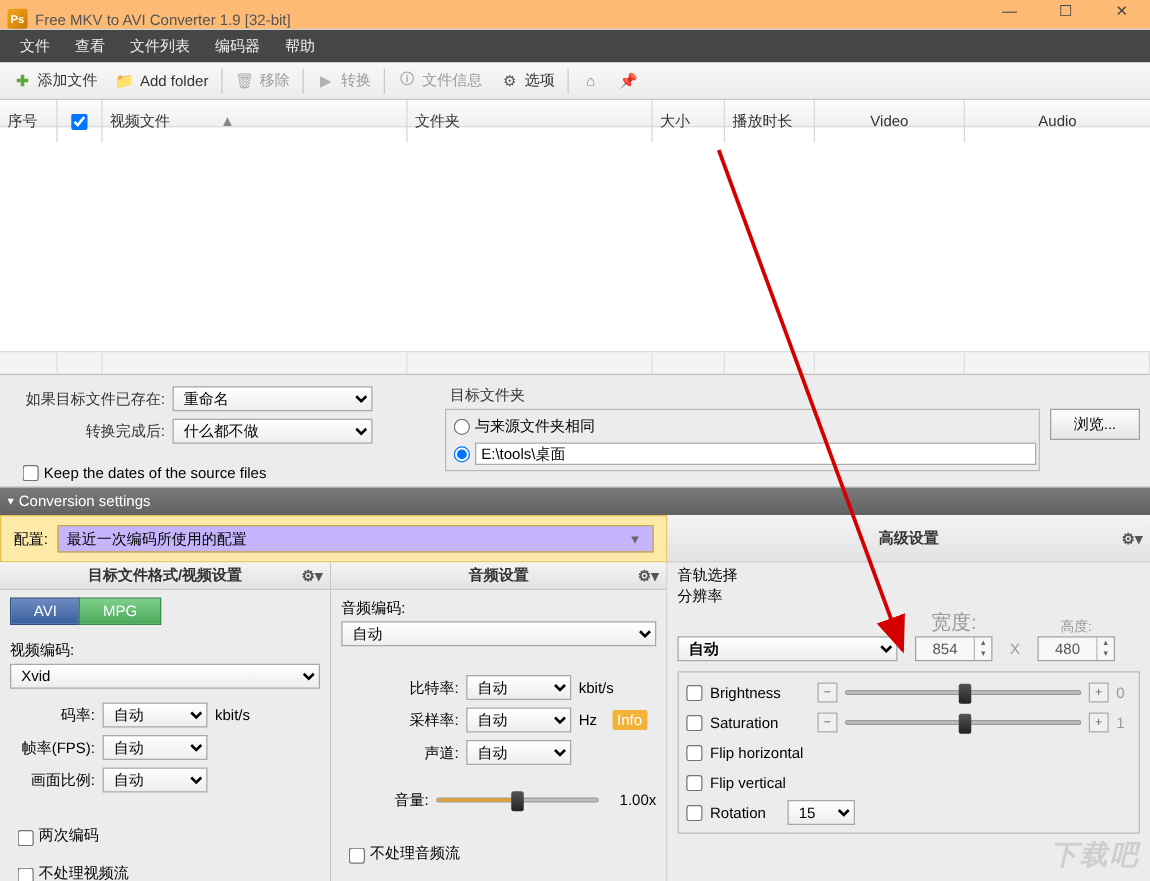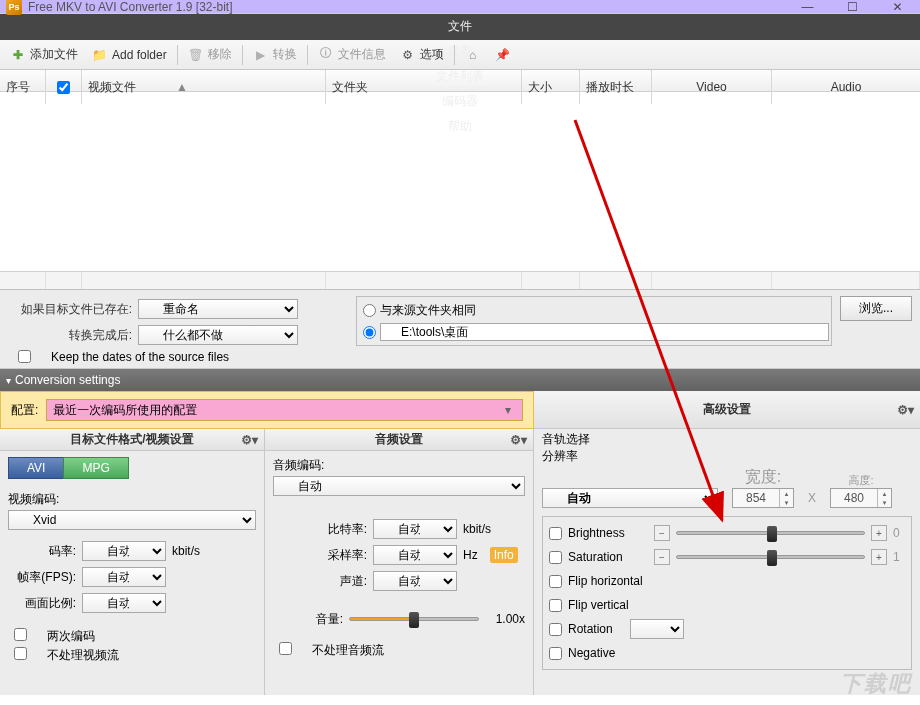--- a/index.html
+++ b/index.html
@@ -1,25 +1,25 @@
 <!DOCTYPE html>
 <html><head>
 <meta charset="utf-8">
 <style>
 * { box-sizing: border-box; margin: 0; padding: 0; font-family: "Microsoft YaHei", Tahoma, sans-serif; font-size: 12px; }
 body { background: #fff; width: 920px; height: 705px; overflow: hidden; position: relative; }
 
 
-.titlebar { height: 14px; background: #c4b5fd; display: flex; align-items: center; border-bottom: 1px solid #d0d0d0; }
+.titlebar { height: 24px; background: #fdba74; display: flex; align-items: flex-end; border-bottom: 1px solid #d0d0d0; }
 .titlebar .app-icon { width: 16px; height: 16px; margin: 0 6px; background: linear-gradient(135deg,#f7a61b,#c97800); border-radius: 2px; display:flex;align-items:center;justify-content:center;color:#fff;font-weight:bold;font-size:9px;}
 .titlebar .title { flex: 1; color: #555; }
 .winbtn { width: 45px; height: 28px; display: flex; align-items: center; justify-content: center; color: #444; }
 
 
-.menubar { height: 26px; background: #464646; display: flex; align-items: center; padding: 0 6px; flex-direction: column; }
+.menubar { height: 26px; background: #464646; display: flex; align-items: center; padding: 0 6px; }
 .menubar span { color: #eee; padding: 4px 10px; }
 
 
 .toolbar { height: 30px; background: linear-gradient(#f8f8f8,#ececec); border-bottom: 1px solid #c8c8c8; display: flex; align-items: center; padding: 0 4px; gap: 2px; }
 .tbtn { display: flex; align-items: center; gap: 4px; padding: 3px 6px; color: #333; border-radius: 2px; }
 .tbtn.disabled { color: #9a9a9a; }
 .tbtn .ico { width: 16px; height: 16px; display:inline-flex;align-items:center;justify-content:center; }
 .sep { width: 1px; height: 20px; background: #c8c8c8; margin: 0 2px; }
 .ico-plus { color:#5ca83d; font-weight:bold; }
 .ico-folder { color:#f0a020; }
@@ -36,32 +36,32 @@
 .gridbody { height: 180px; background: #fff; border-bottom: 1px solid #d0d0d0; }
 .gridfoot { height: 18px; background: #f4f4f4; border-bottom: 1px solid #c0c0c0; display:flex; }
 .gridfoot div { border-right:1px solid #e0e0e0; }
 
 
 .midsection { background: #ececec; padding: 6px 0 4px; display:flex; border-bottom:1px solid #c8c8c8;}
 .midleft { width: 350px; padding-left: 12px; }
 .midright { flex:1; padding-left:6px; }
 .frow { display: flex; align-items: center; height: 26px; gap: 6px; }
 .frow label { width: 120px; text-align: right; color: #333; }
-select, input[type=text] { border: 1px solid #a8a8a8; background: #fff; height: 20px; padding: 0 20px; }
+select, input[type=text] { border: 1px solid #a8a8a8; background: #fff; height: 20px; padding: 0 4px; }
 select { background:linear-gradient(#fff,#eee); }
-.chk { display:flex; align-items:flex-start; gap:20px; padding:2px 0 0 6px;}
+.chk { display:flex; align-items:flex-end; gap:4px; padding:2px 0 0 6px;margin-top:11px;}
 .radio-row { display:flex;align-items:center;gap:4px;height:22px; padding-left:4px;}
 
 
 .convhead { height: 22px; background: linear-gradient(#7a7a7a,#626262); color: #fff; display: flex; align-items: center; padding: 0 6px; gap:4px; }
 .convhead .chev { font-size:10px; }
 
 
 .cfgband { background: #fde9a8; border:1px solid #e3c04d; height: 38px; display: flex; align-items: center; padding: 0 10px; gap: 8px; margin:0; }
-.cfgband .cfgselect { flex:1; height:22px; border:1px solid #caa93d; background:#f9a8d4; display:flex;align-items:center;padding:0 6px;justify-content:space-between;}
+.cfgband .cfgselect { flex:1; height:22px; border:1px solid #caa93d; background:#c4b5fd; display:flex;align-items:center;padding:0 6px;justify-content:space-between;}
 .cfgband .dd { width:16px;text-align:center;color:#666; }
 
 
 .lowwrap { display:flex; height: 266px; }
 .pane { border-right:1px solid #c8c8c8; background:#ececec; display:flex;flex-direction:column; }
 .pane-hdr { height:22px; background:linear-gradient(#f4f4f4,#e2e2e2); border-bottom:1px solid #c8c8c8; display:flex;align-items:center;justify-content:center;font-weight:bold;color:#333;position:relative;}
 .pane-hdr .gear { position:absolute;right:6px;color:#555; }
 .pane-body { flex:1; padding:6px 8px; overflow:hidden; }
 
 .tabs { display:flex; }
@@ -183,20 +183,21 @@
     <div class="frow">
       <label>转换完成后:</label>
       <select style="width:160px"><option>什么都不做</option></select>
     </div>
     <div class="chk">
         <input type="checkbox" style="">
         <span>Keep the dates of the source files</span>
       </div>
   </div>
   <div class="midright">
+    <div style="padding:2px 0 2px 4px;color:#333">目标文件夹</div>
     <div style="display:flex;gap:8px;align-items:flex-start">
       <div style="flex:1;border:1px solid #bcbcbc;background:#ececec;padding:2px 2px">
         <div class="radio-row">
             <input type="radio" name="dest" style="">
             <span>与来源文件夹相同</span>
           </div>
         <div class="radio-row">
             <input type="radio" name="dest" checked="" style="">
             <input type="text" style="flex: 1 1 0%; height: 18px;" value="E:\tools\桌面">
           </div>
@@ -368,24 +369,20 @@
           <div style="flex:1">
             <div class="adj-row">
                 <input type="checkbox" style="">
                 <span>Flip vertical</span>
               </div>
             <div class="adj-row">
                 <input type="checkbox" style="">
                 <span style="width:56px">Rotation</span>
                 <select style="width:54px"><option>15</option></select>
               </div>
-            <div class="adj-row">
-                <input type="checkbox" style="">
-                <span>Negative</span>
-              </div>
           </div>
           <div style="width:160px;padding-top:2px">
           </div>
         </div>
       </fieldset>
     </div>
   </div>
 
 </div>
 

